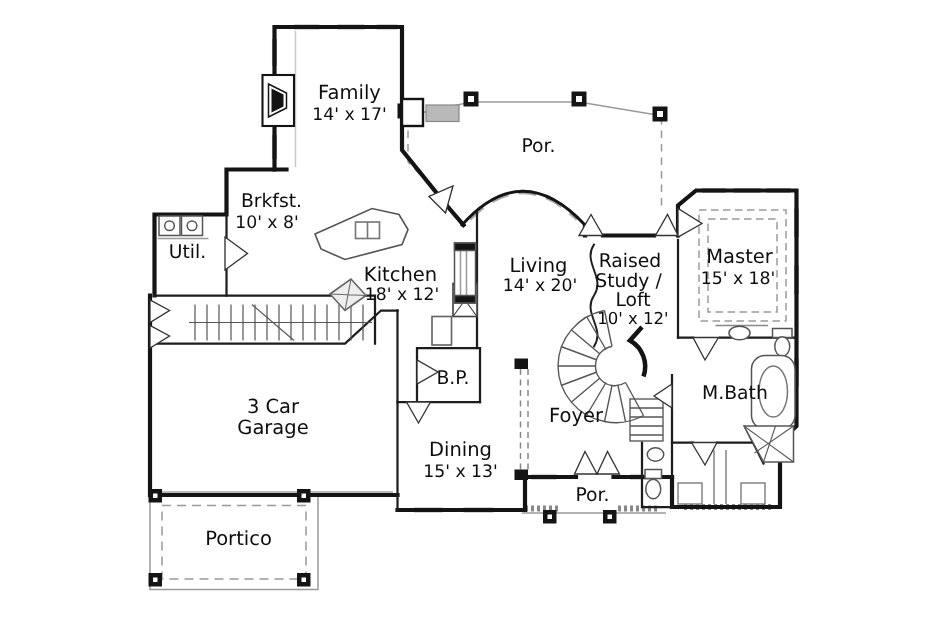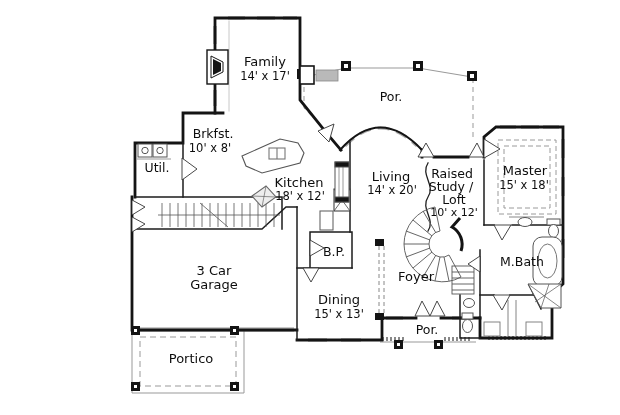--- a/index.html
+++ b/index.html
@@ -1,17 +1,17 @@
 <!DOCTYPE html>
 <html><head>
 <meta charset="utf-8">
 <style>
   html,body{margin:0;padding:0;background:#fff;}
   .canvas{position:relative;width:568px;height:415px;background:#ffffff;overflow:hidden;
-          font-family:"DejaVu Sans","Liberation Sans",sans-serif;margin-left:32px;}
+          font-family:"DejaVu Sans","Liberation Sans",sans-serif;}
   svg{position:absolute;left:0;top:0;}
   text{fill:#0d0d0d;}
   .room-name{font-size:13px;}
   .room-name-sm{font-size:12.5px;}
   .room-dim{font-size:11.5px;}
   .room-dim-sm{font-size:11px;}
 </style>
 </head>
 <body>
 

